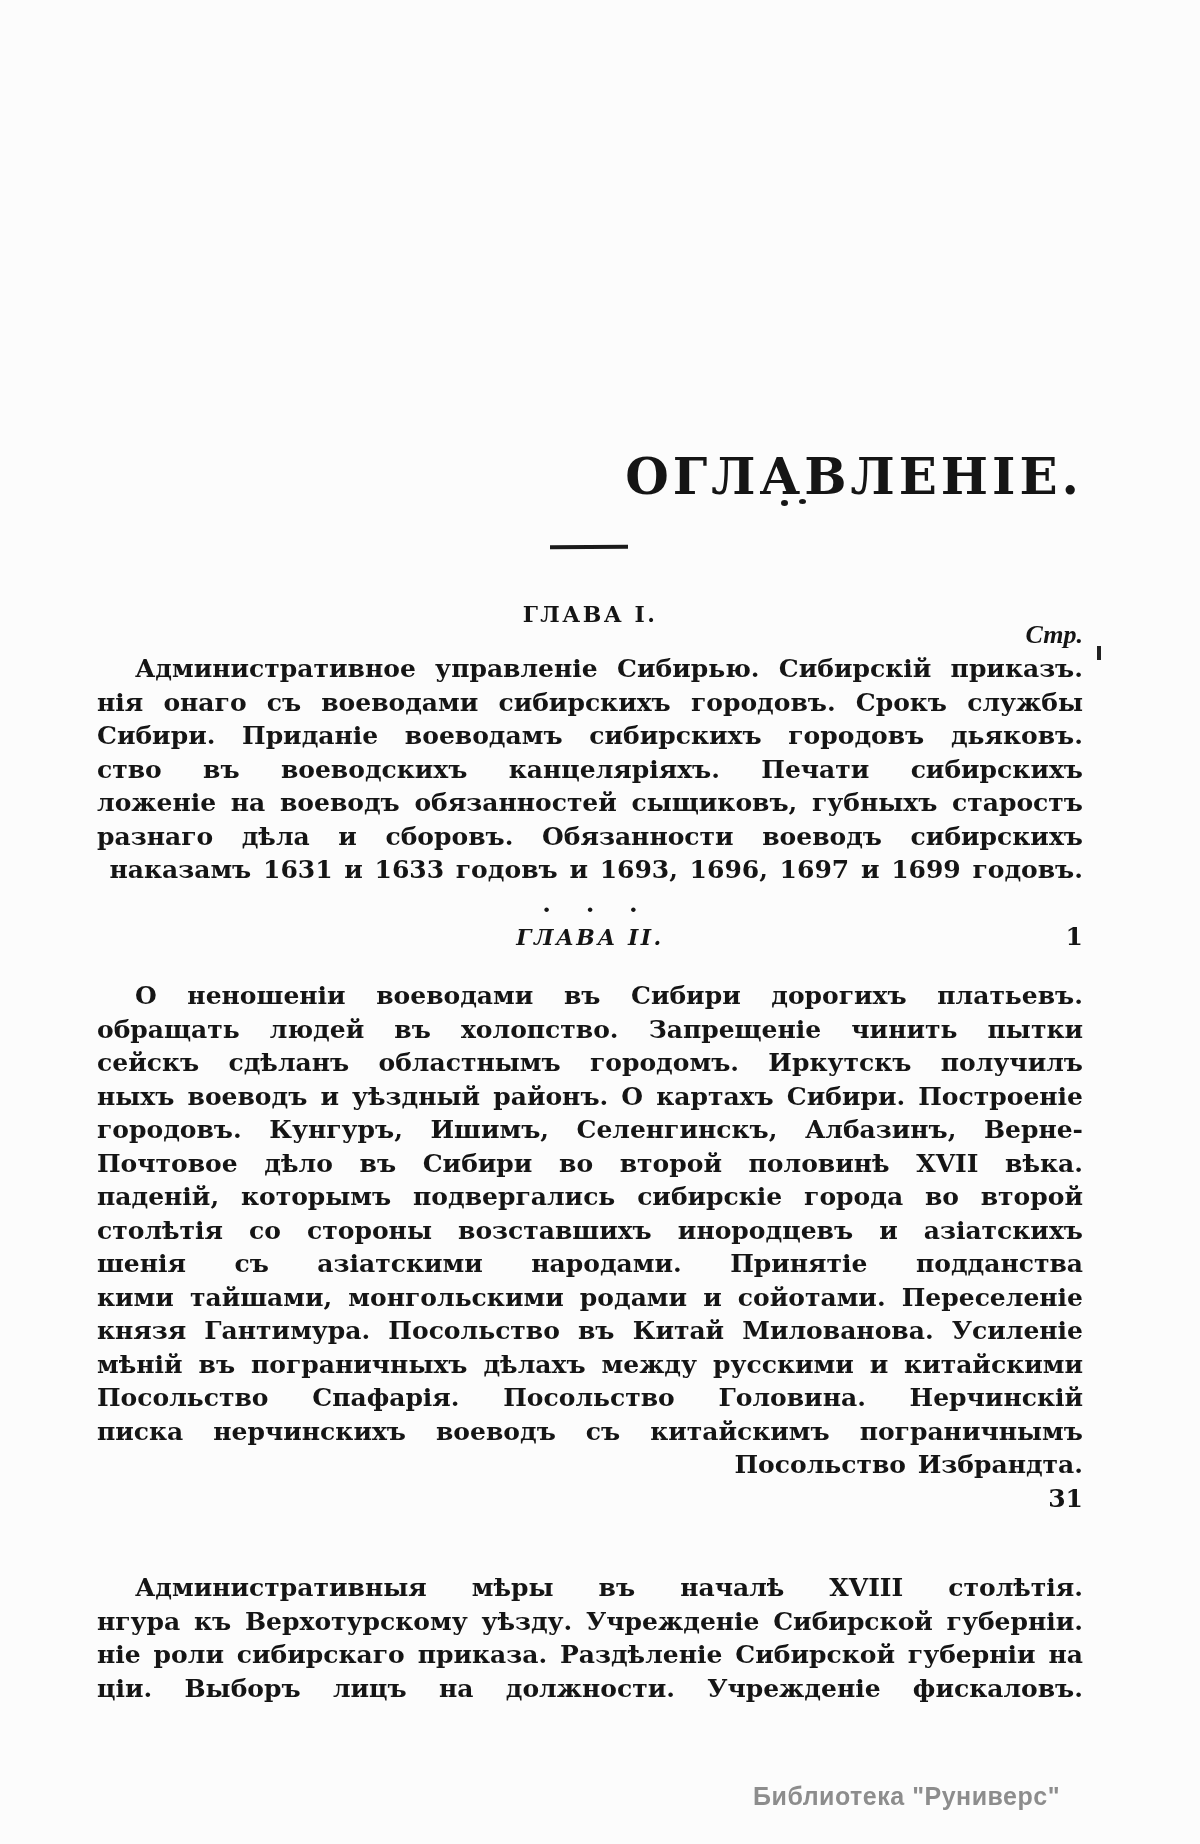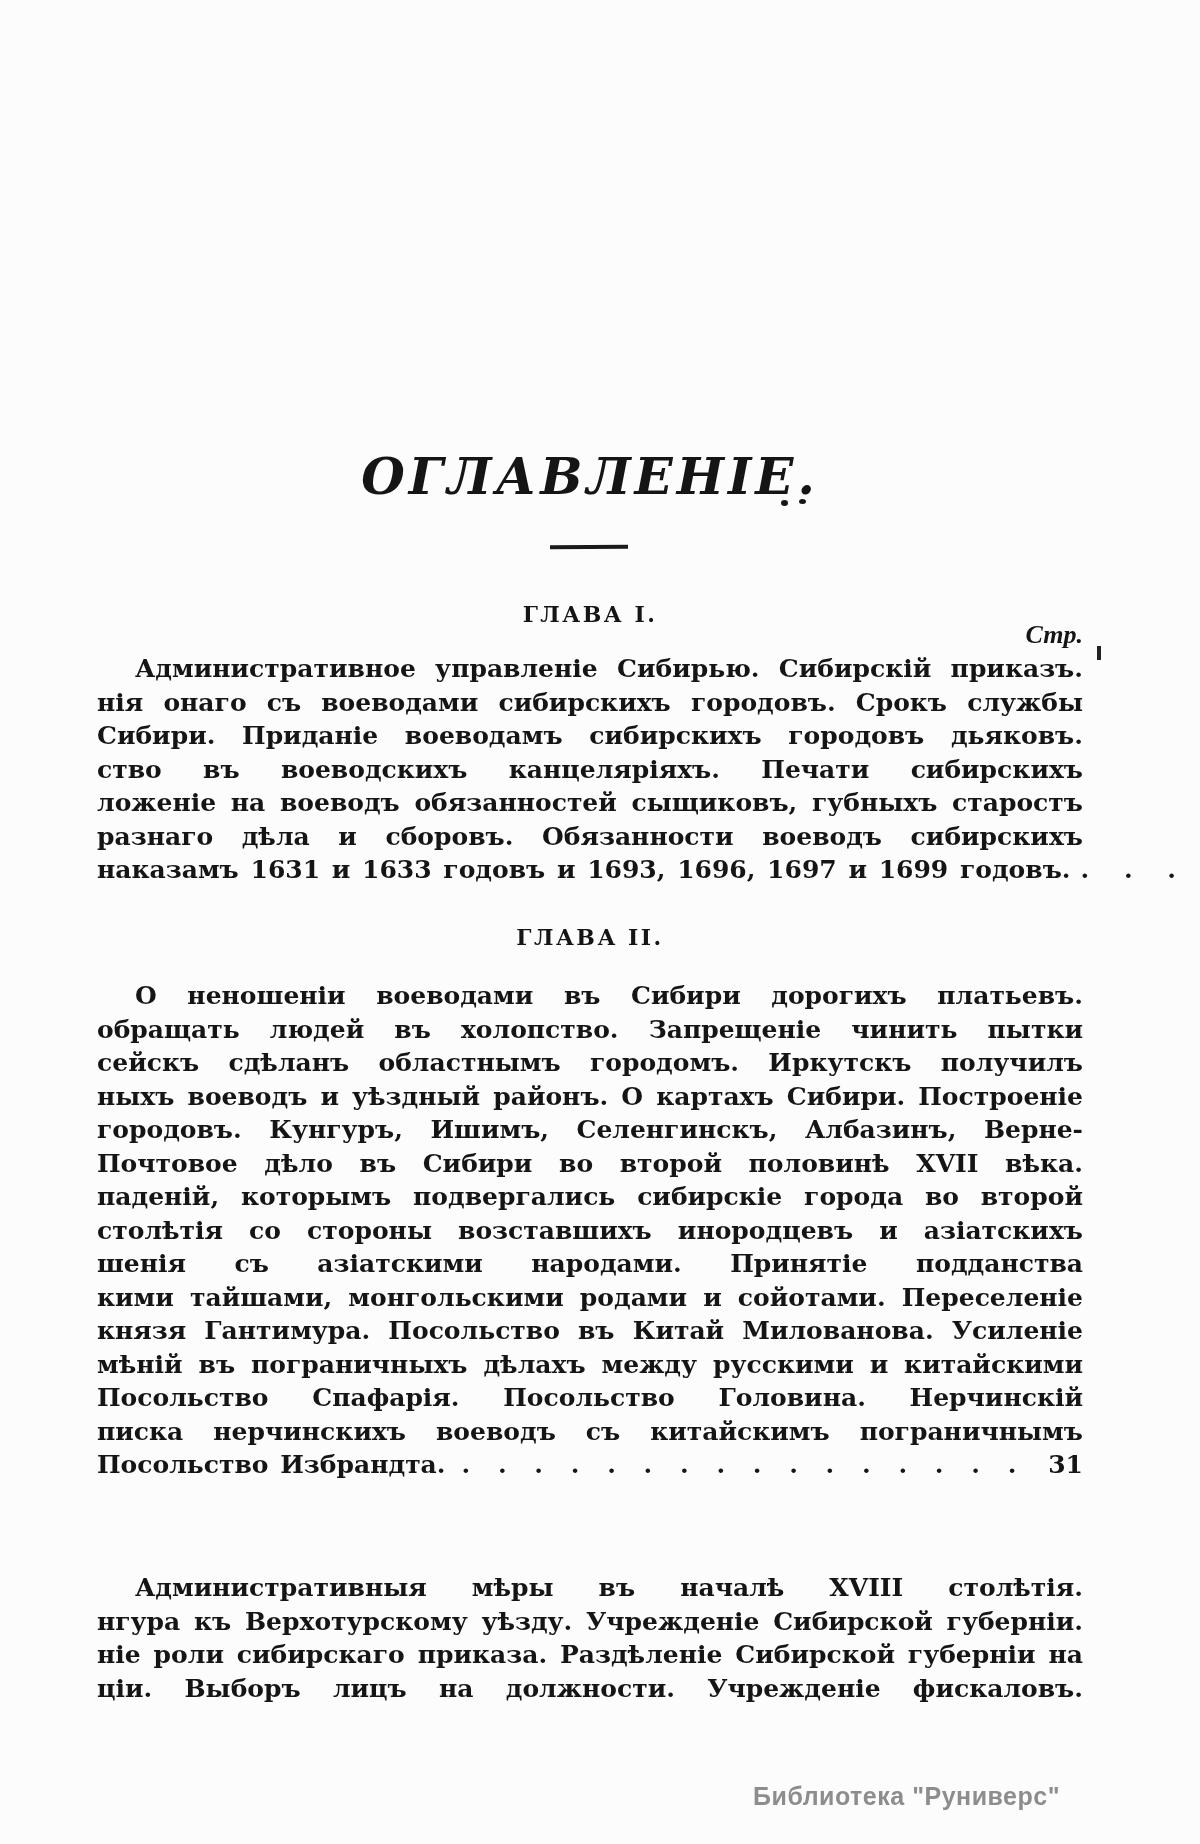--- a/index.html
+++ b/index.html
@@ -7,55 +7,55 @@
     position: relative;
     width: 1200px; height: 1844px;
     margin: 0 auto;
     background: #fcfcfc;
     font-family: "DejaVu Serif", serif;
     color: #151515;
     overflow: hidden;
   }
   .title {
     position: absolute; top: 450px; left: 97px; width: 986px;
-    text-align: center;
-    font-size: 50px; font-weight: bold; letter-spacing: 4px; line-height: 54px; font-style: italic;
+    text-align: right;
+    font-size: 50px; font-weight: bold; letter-spacing: 4px; line-height: 54px;
   }
   .rule {
     position: absolute; top: 545px; left: 550px; width: 78px; height: 4px;
     background: #1b1b1b; transform: rotate(-0.5deg);
   }
   .chap-heading {
     position: absolute; left: 97px; width: 986px;
     text-align: center;
     font-size: 22px; font-weight: bold; letter-spacing: 2.5px; line-height: 33px;
   }
   .chap-heading.h1 { top: 598px; }
-  .chap-heading.h2 { top: 921px; }
+  .chap-heading.h2 { top: 921px; font-style: italic; }
   .chap-heading.h3 { top: 1519px; }
   .str-label {
     position: absolute; top: 620px; left: 97px; width: 986px;
     text-align: right;
     font-family: "Liberation Serif", serif;
     font-style: italic; font-weight: bold; font-size: 26px; line-height: 30px;
   }
   .para {
     position: absolute; left: 97px; width: 986px;
     font-size: 25px; font-weight: bold; word-spacing: 3px;
   }
   .para.p1 { top: 652px; }
   .para.p2 { top: 979px; }
   .para.p3 { top: 1571px; }
   .jline {
     height: 33.5px; line-height: 33.5px;
     overflow: hidden; text-align: justify;
   }
   .jline::after { content: ""; display: inline-block; width: 100%; }
   .indent { text-indent: 38px; }
-  .leader-line { display: flex; height: 33.5px; line-height: 33.5px; align-items: flex-end; }
+  .leader-line { display: flex; height: 33.5px; line-height: 33.5px; align-items: flex-end; flex-direction: column; }
   .ll-text { flex: none; white-space: nowrap; }
   .ll-dots-center { flex: none; margin: 0 auto; white-space: nowrap; word-spacing: 26px; padding: 0 10px; }
   .ll-dots-fill { flex: 1 1 auto; overflow: hidden; white-space: nowrap; word-spacing: 19px; padding-left: 16px; }
   .ll-page { flex: none; min-width: 44px; text-align: right; white-space: nowrap; }
   .watermark {
     position: absolute; top: 1782px; left: 600px; width: 460px;
     text-align: right;
     font-family: "Liberation Sans", sans-serif;
     font-weight: bold; font-size: 25px; letter-spacing: 0.5px;
     color: #8d8d8d;

